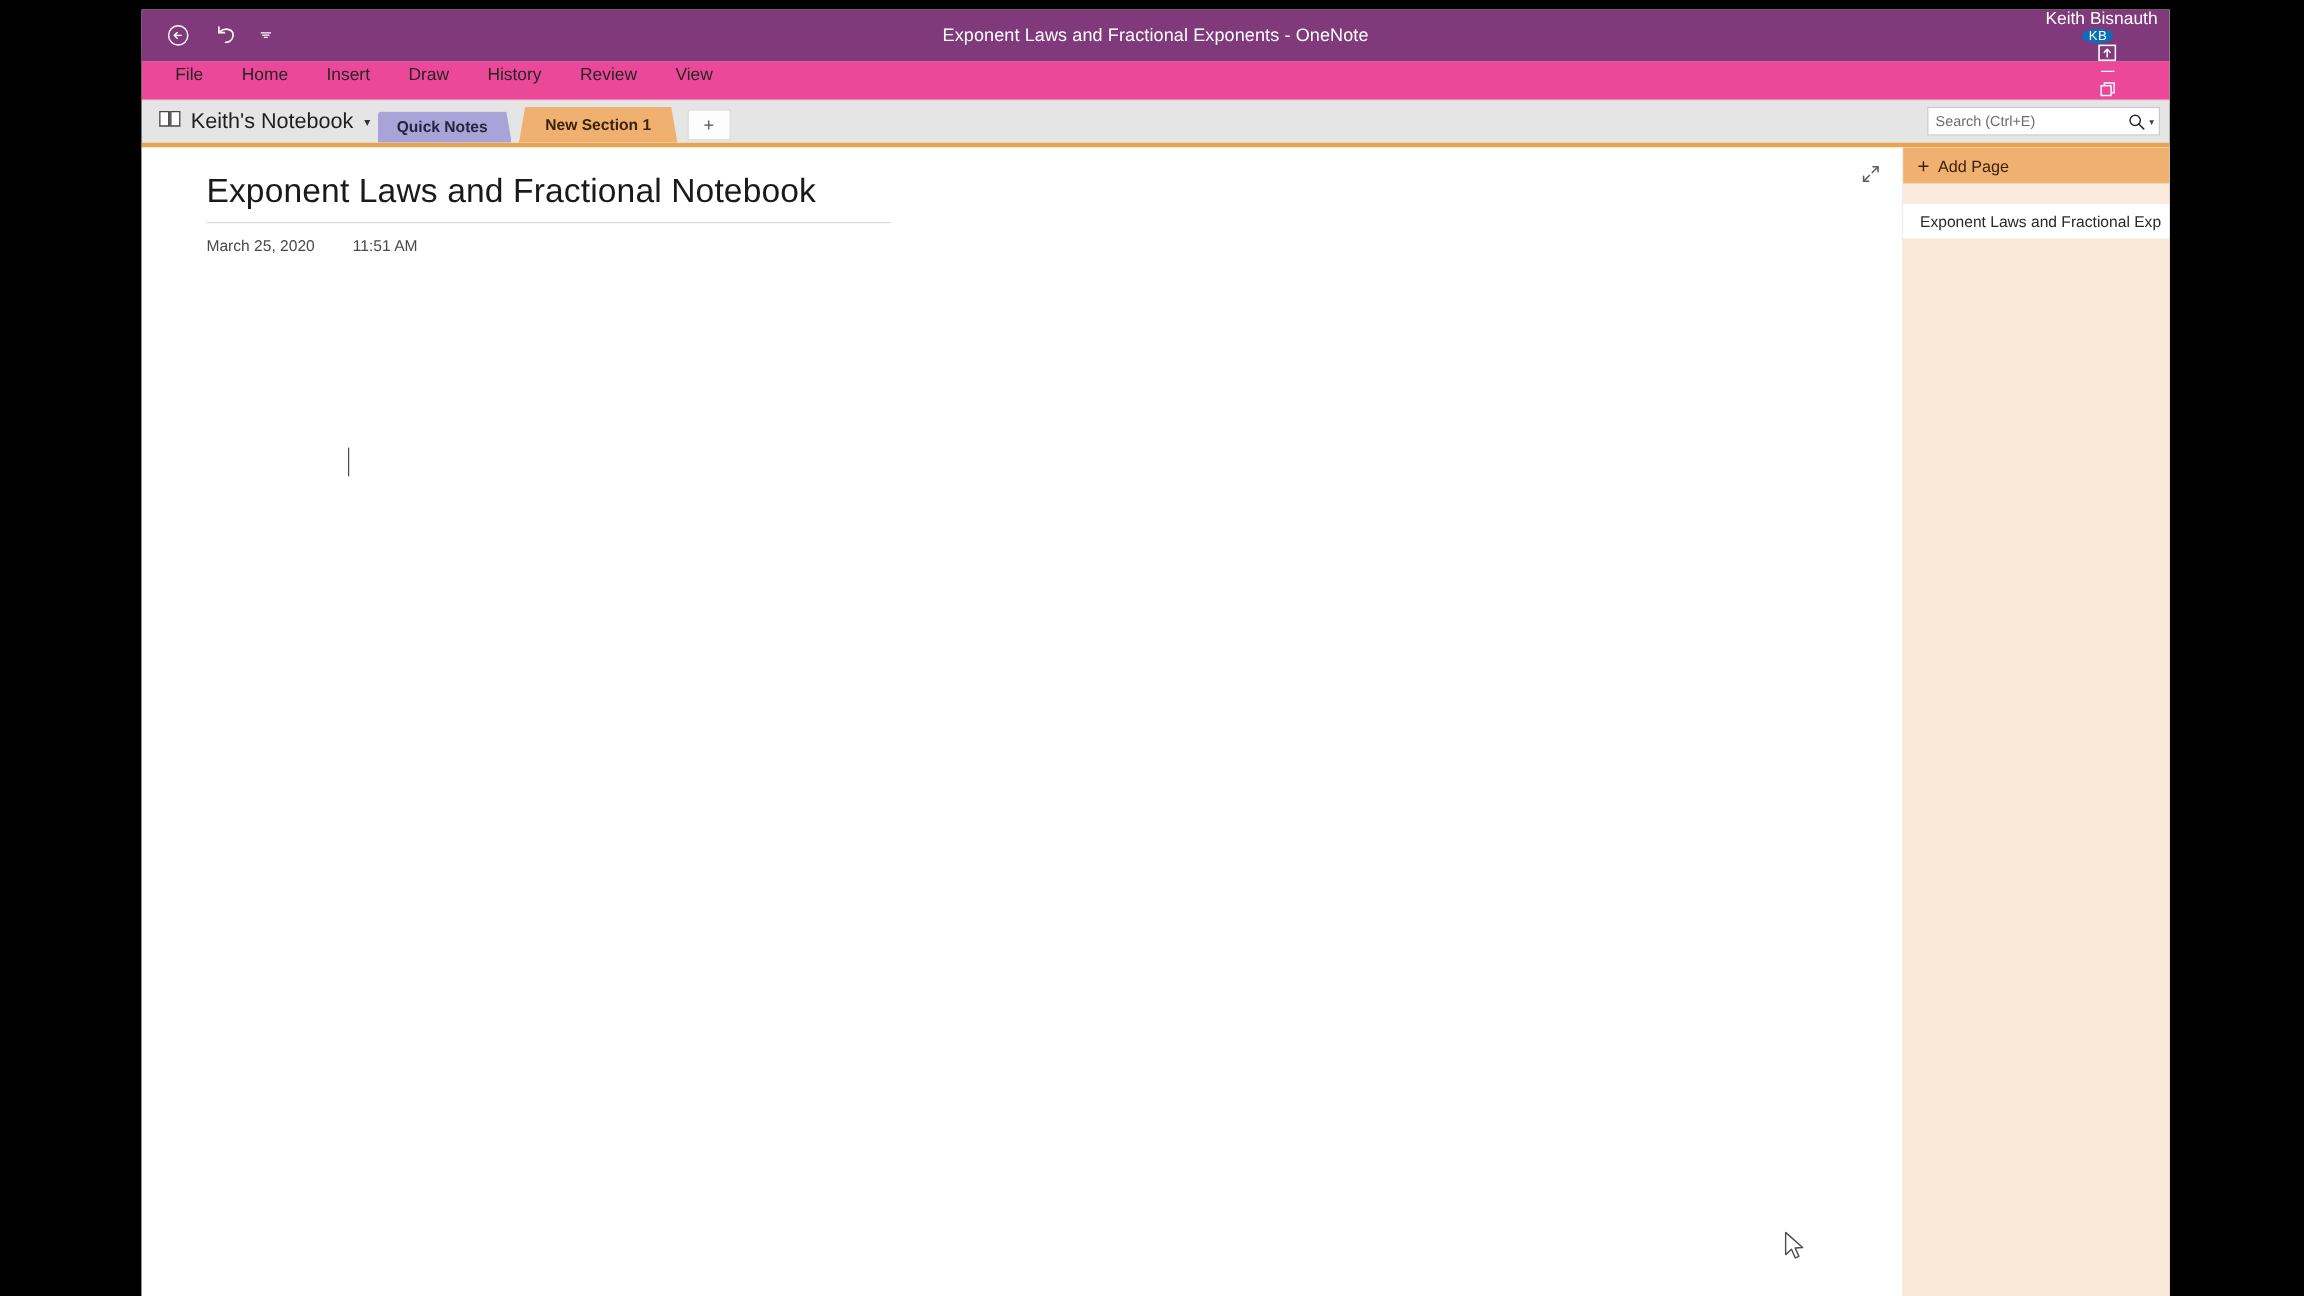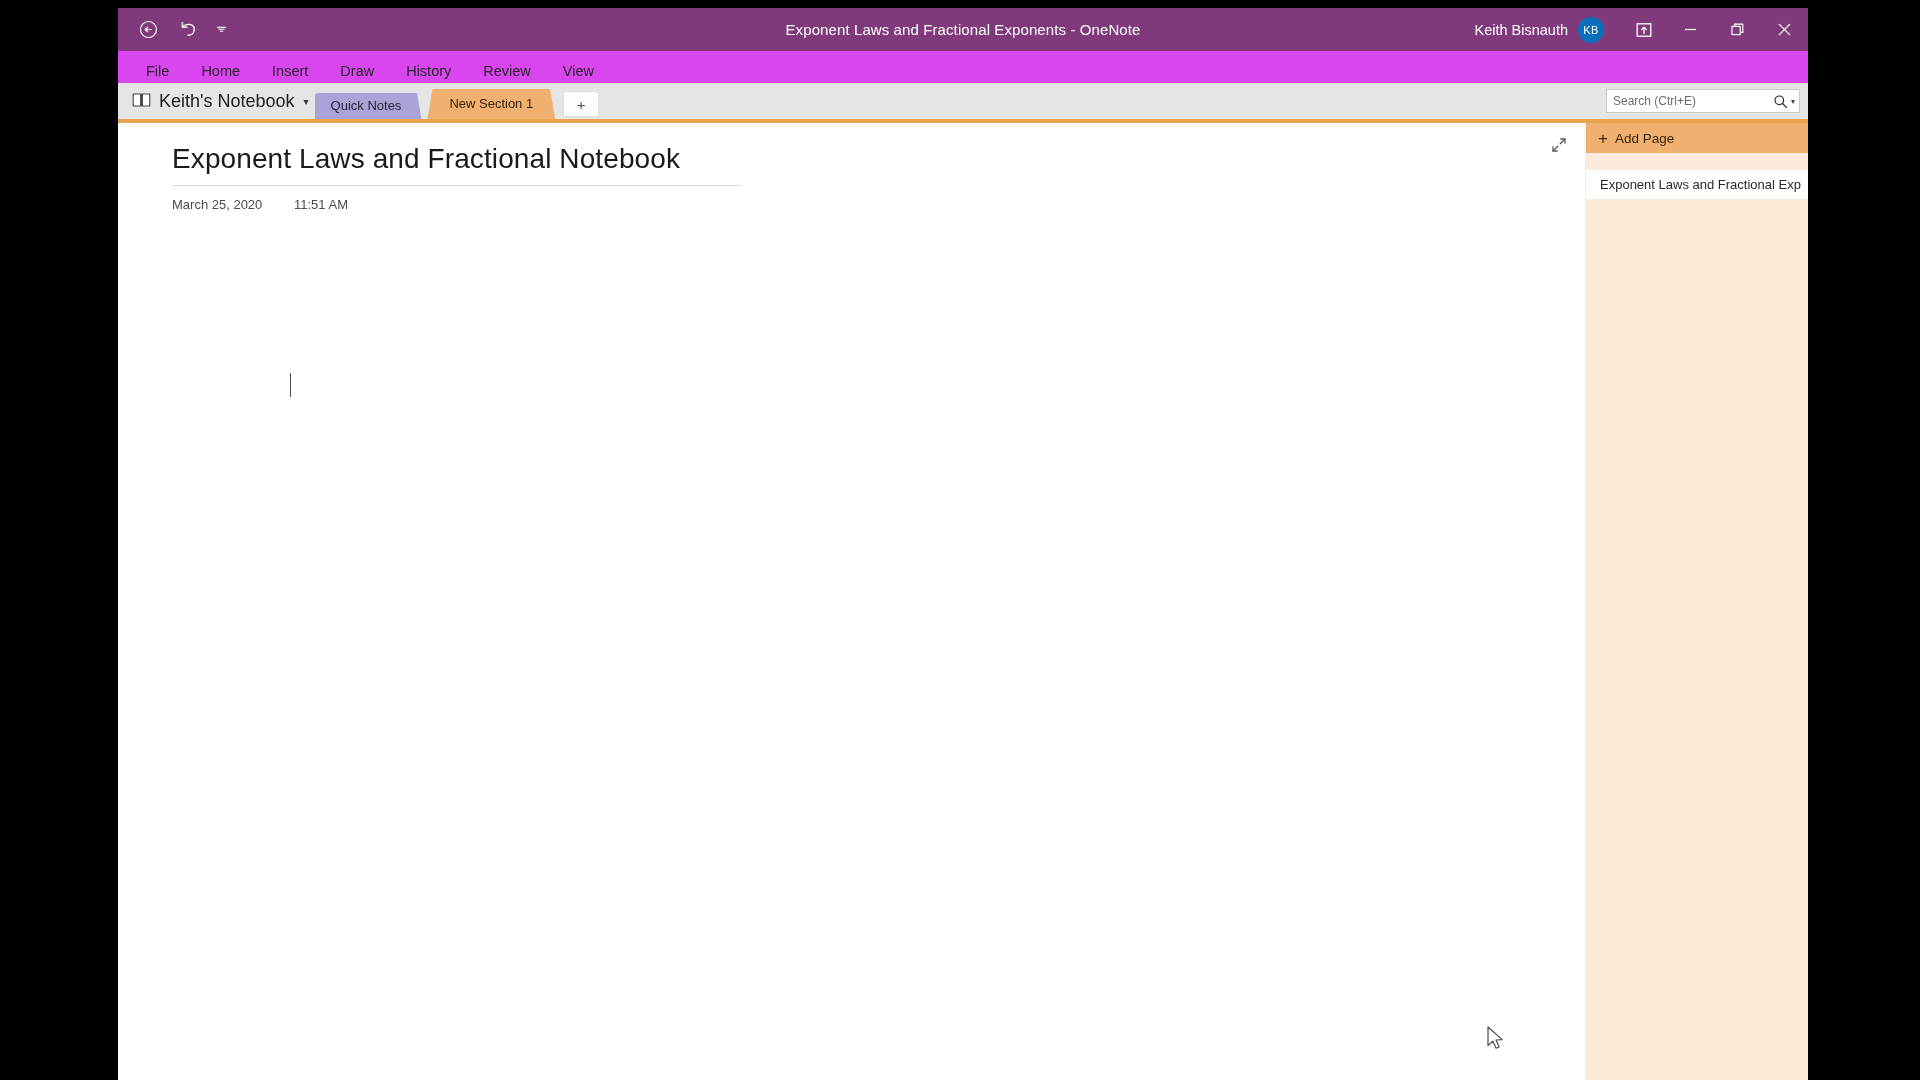--- a/index.html
+++ b/index.html
@@ -74,20 +74,21 @@
     pointer-events: none;
   }
 
   .tb-right {
     position: absolute;
     right: 0;
     top: 0;
     height: 43px;
     display: flex;
     align-items: center;
+    flex-direction: column;
   }
   #user-name {
     color: #ffffff;
     font-size: 14.5px;
     margin-right: 10px;
     white-space: nowrap;
   }
   #avatar {
     width: 26px;
     height: 26px;
@@ -106,23 +107,23 @@
     height: 43px;
     display: flex;
     align-items: center;
     justify-content: center;
     color: #ffffff;
   }
 
   
   #ribbon {
     height: 32px;
-    background: #d946ef;
-    display: flex;
-    align-items: flex-end;
+    background: #ec4899;
+    display: flex;
+    align-items: flex-start;
     padding-left: 12px;
     border-bottom: 1px solid #e8e8e8;
   }
   .ribbon-tab {
     font-size: 14.5px;
     color: #262626;
     padding: 4px 16px;
     white-space: nowrap;
   }
 
@@ -160,20 +161,21 @@
     position: relative;
     height: 26px;
     line-height: 26px;
     padding: 0 16px;
     font-size: 13px;
     color: #3a3a3a;
     white-space: nowrap;
     margin-right: 2px;
     border-top-left-radius: 3px;
     border-top-right-radius: 3px;
+    font-weight: bold;
   }
   .sec-tab.quick {
     background: #aaa3d8;
     color: #26243c;
     clip-path: polygon(0 0, 96% 0, 100% 100%, 0 100%);
     padding-right: 20px;
   }
   .sec-tab.active {
     background: #f0b070;
     color: #3a2408;

